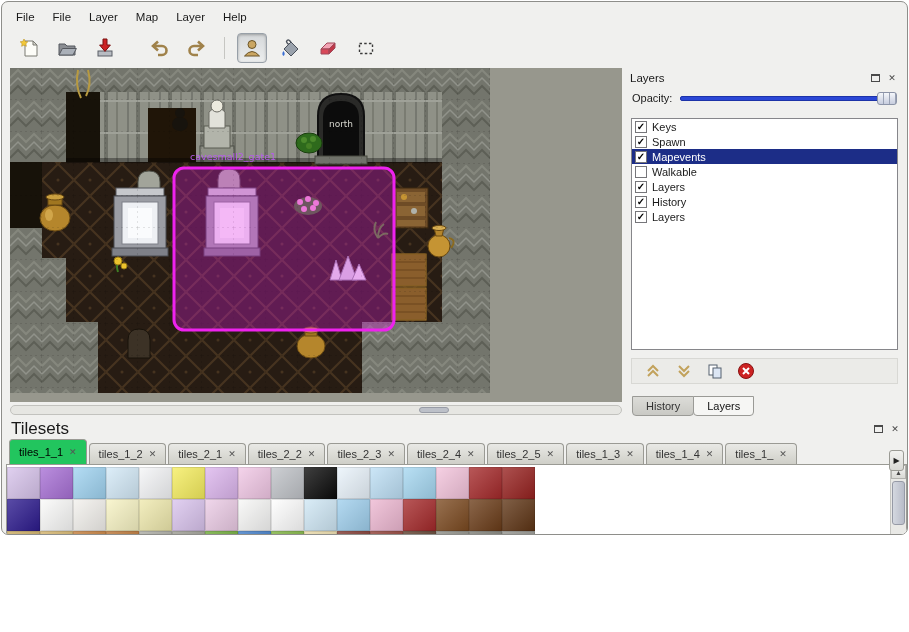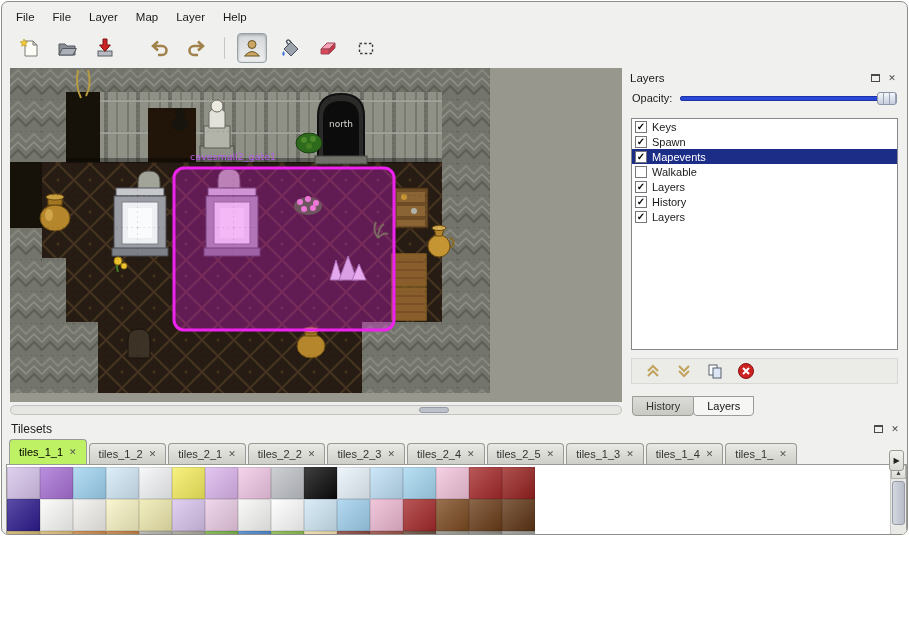--- a/index.html
+++ b/index.html
@@ -51,26 +51,26 @@
                display:flex;align-items:center;gap:13px;padding-left:12px;}
   .ltool{display:flex;align-items:center;justify-content:center;width:18px;height:18px;}
   .dock-tabs{display:flex;margin:12px 0 0 6px;}
   .dtab{font-size:11px;padding:3px 13px;border:1px solid #9a9a96;background:linear-gradient(#dcdcd8,#c9c9c4);
         color:#333;border-radius:0 0 4px 4px;margin-right:-1px;}
   .dtab.active{background:#f6f6f4;color:#111;}
 
   
   .tilesets-dock{position:absolute;left:4px;top:418px;width:901px;height:184px;}
   .ts-title{height:18px;display:flex;align-items:center;padding:0 5px;}
-  .ts-title .t{flex:1;font-size:12px;}
+  .ts-title .t{flex:1;font-size:17px;}
   .ts-tabs{position:relative;height:26px;display:flex;align-items:flex-end;padding-left:3px;overflow:hidden;}
   .ts-tab{height:21px;display:flex;align-items:center;gap:6px;font-size:11px;padding:0 9px;
           background:linear-gradient(#e9e9e5,#cfcfc8);border:1px solid #9a9a94;border-bottom:none;
           border-radius:4px 4px 0 0;margin-right:2px;color:#333;white-space:nowrap;flex:0 0 auto;}
-  .ts-tab.active{height:25px;background:#bef264;color:#000;}
+  .ts-tab.active{height:25px;background:#22c55e;color:#000;}
   .ts-close{font-size:9px;color:#555;}
   .ts-scroll{position:absolute;right:3px;top:448px;width:15px;height:21px;display:flex;align-items:center;
              justify-content:center;border:1px solid #9a9a94;border-radius:3px;
              background:linear-gradient(#f2f2f0,#d8d8d4);font-size:8px;color:#222;z-index:5;}
   .ts-content{position:absolute;left:0;top:44px;width:901px;height:136px;background:#fff;
               border:1px solid #9a9a94;overflow:hidden;}
   .ts-grid{position:absolute;left:0;top:2px;display:grid;grid-template-columns:repeat(16,33px);grid-auto-rows:32px;}
   .ts-cell{box-shadow:inset 0 0 0 1px rgba(0,0,0,.10);
            background-image:linear-gradient(135deg,rgba(255,255,255,.22),rgba(0,0,0,.14));}
   .vscroll{position:absolute;right:0;top:0;width:16px;height:134px;background:#e9e9e6;border-left:1px solid #c6c6c2;}

